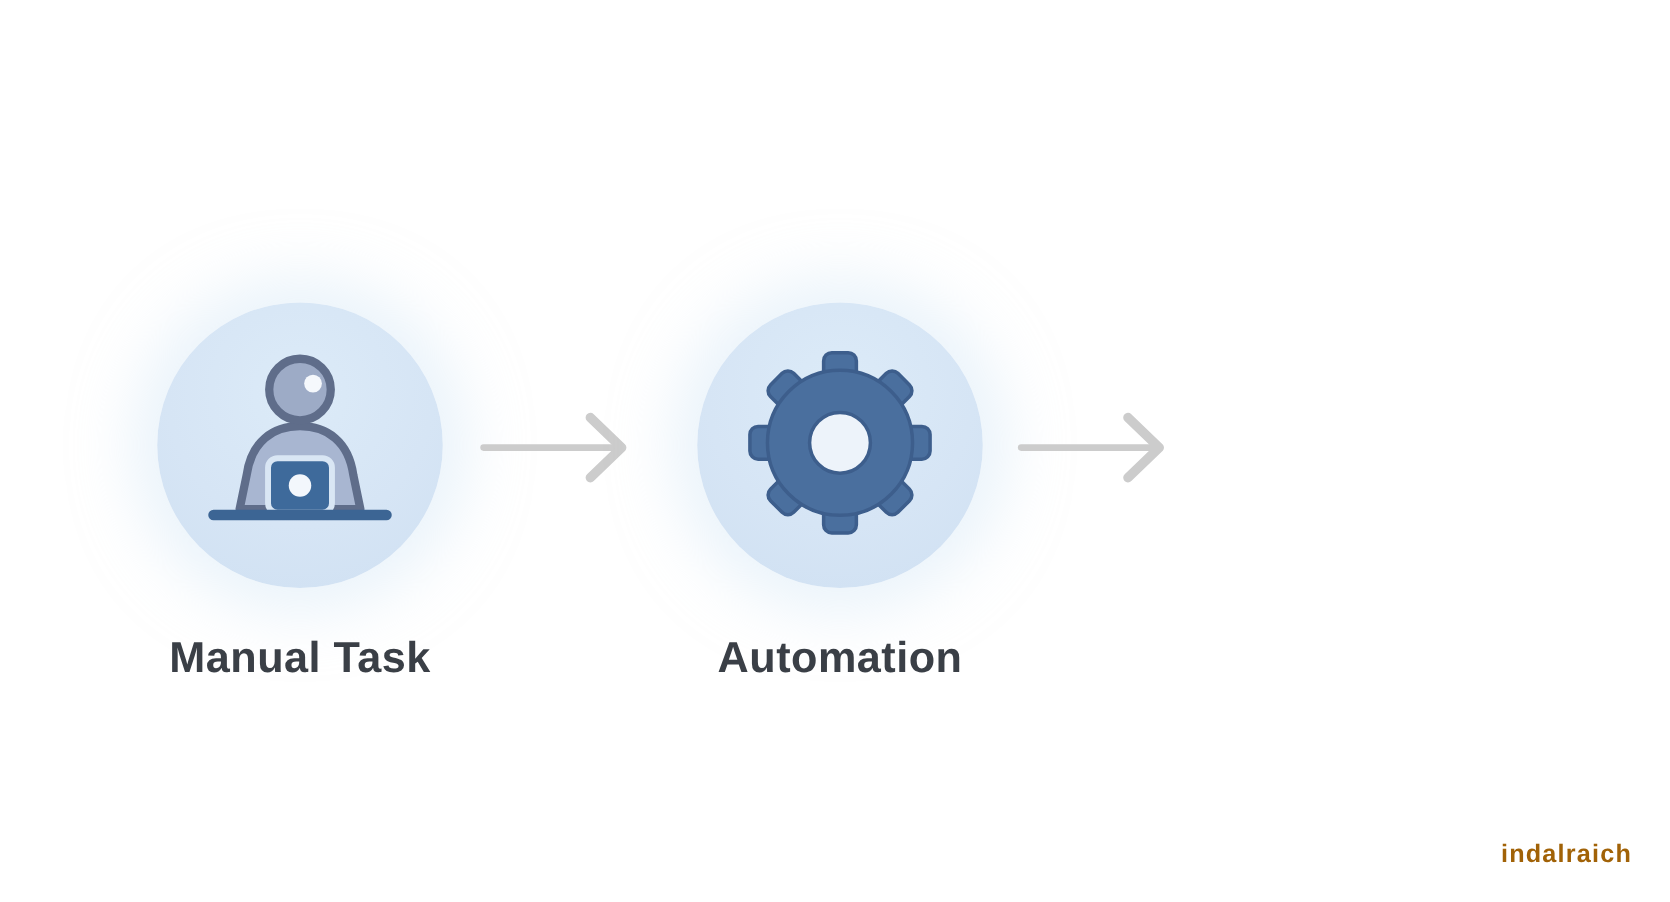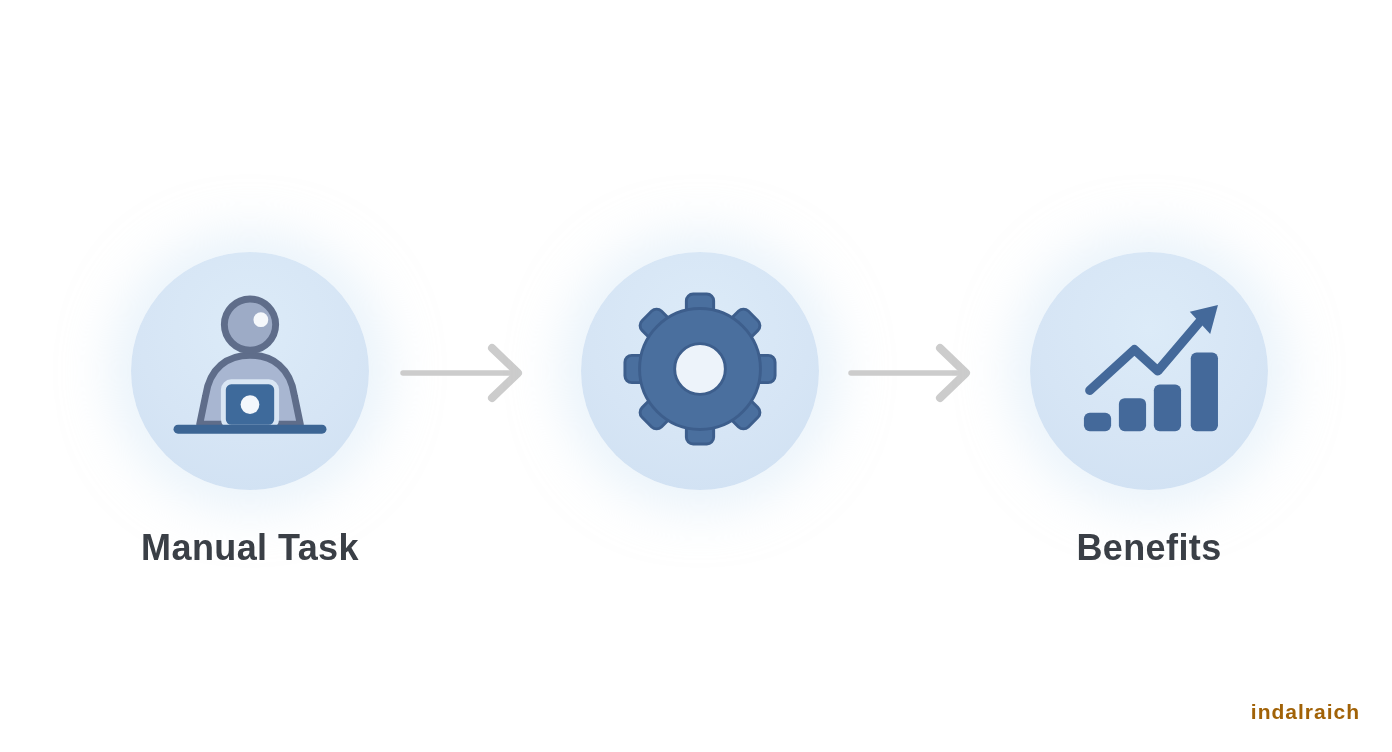--- a/index.html
+++ b/index.html
@@ -103,43 +103,24 @@
             <rect x="66" y="3" width="28" height="30" rx="7" transform="rotate(180 80 80)"></rect>
             <rect x="66" y="3" width="28" height="30" rx="7" transform="rotate(225 80 80)"></rect>
             <rect x="66" y="3" width="28" height="30" rx="7" transform="rotate(270 80 80)"></rect>
             <rect x="66" y="3" width="28" height="30" rx="7" transform="rotate(315 80 80)"></rect>
             <circle cx="80" cy="80" r="62"></circle>
           </g>
           <circle cx="80" cy="80" r="26" fill="#edf3fa" stroke="#3d5e8c" stroke-width="3"></circle>
         </svg>
       </span>
     </div>
+    <div class="step-label">Automation</div>
   </div>
 
   <svg class="connector connector-2" viewBox="0 0 152 70" fill="none">
     <line x1="5" y1="35" x2="116" y2="35" stroke="#cccccc" stroke-width="5.5" stroke-linecap="round"></line>
     <polyline points="94,10 120,35 94,60" stroke="#cccccc" stroke-width="8" stroke-linecap="round" stroke-linejoin="round" fill="none"></polyline>
   </svg>
 
-  <div class="step step-benefits">
-    <div class="circle">
-      <span>
-        <svg width="146" height="136" viewBox="0 0 150 140" fill="none">
-
-          <g fill="#44699a">
-            <rect x="8" y="115" width="28" height="19" rx="6"></rect>
-            <rect x="44" y="100" width="28" height="34" rx="6"></rect>
-            <rect x="80" y="86" width="28" height="48" rx="6"></rect>
-            <rect x="118" y="53" width="28" height="81" rx="6"></rect>
-          </g>
-
-          <polyline points="14,92 60,50 84,72 130,18" stroke="#44699a" stroke-width="9.5" stroke-linecap="round" stroke-linejoin="round" fill="none"></polyline>
-
-          <polygon points="146,4 117,11 138,34" fill="#44699a"></polygon>
-        </svg>
-      </span>
-    </div>
-    <div class="step-label">Benefits</div>
-  </div>
 
   <div class="watermark">indalraich</div>
 
 </div>
 
 </body></html>

